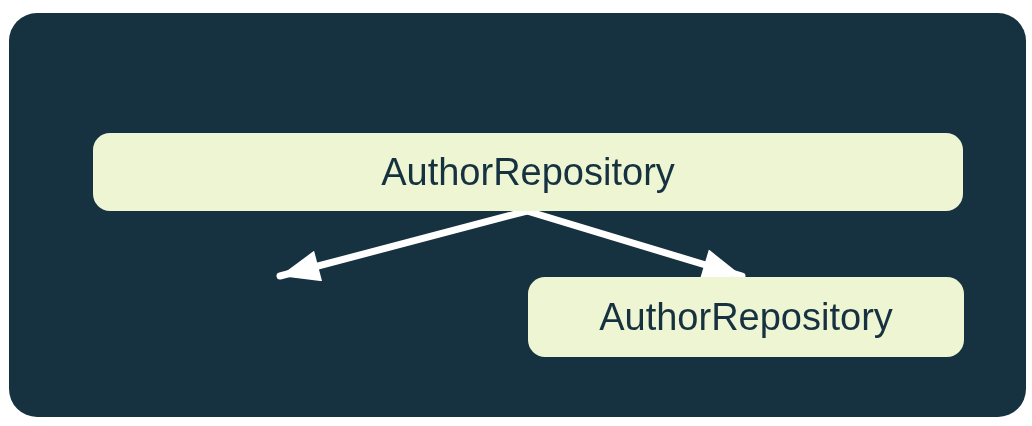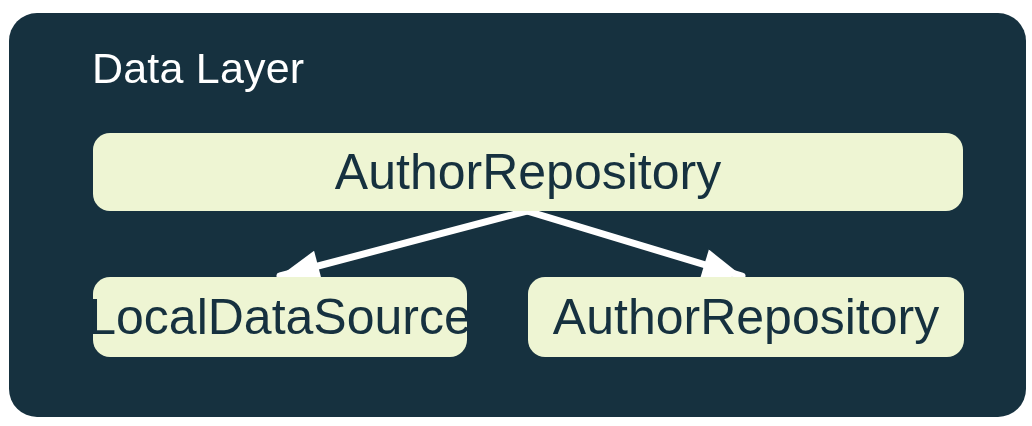--- a/index.html
+++ b/index.html
@@ -45,21 +45,21 @@
     height: 426px;
     pointer-events: none;
   }
   .node {
     position: absolute;
     background: var(--node_bg, #EEF5D3);
     border-radius: 17px;
     display: flex;
     align-items: center;
     justify-content: center;
-    font-size: 50px;
+    font-size: 38px;
     line-height: 1;
     color: var(--node_text, #16313F);
     white-space: nowrap;
   }
   .node-repository {
     left: 93px;
     top: 133px;
     width: 870px;
     height: 78px;
   }
@@ -84,35 +84,33 @@
     fill: var(--arrow, #ffffff);
   }
 </style>
 </head>
 <body>
 
 <div class="canvas">
 
   <div class="container"></div>
 
-  <div class="title">Data Layer</div>
 
   <svg class="arrows" viewBox="0 0 1032 426" xmlns="http://www.w3.org/2000/svg">
     <defs>
       <marker id="arrowhead" viewBox="0 0 10 8" refX="10" refY="4" markerWidth="6" markerHeight="4.5" orient="auto" markerUnits="strokeWidth">
         <path class="arrow-head" d="M0,0 L10,4 L0,8 z"></path>
       </marker>
     </defs>
     <g>
       <line class="arrow-line" x1="527" y1="211" x2="280" y2="276" marker-end="url(#arrowhead)"></line>
     </g>
     <g>
       <line class="arrow-line" x1="527" y1="211" x2="742" y2="276" marker-end="url(#arrowhead)"></line>
     </g>
   </svg>
 
   <div class="node node-repository">AuthorRepository</div>
 
-  <div class="node node-local">LocalDataSource</div>
 
   <div class="node node-network">AuthorRepository</div>
 
 </div>
 
 </body></html>

